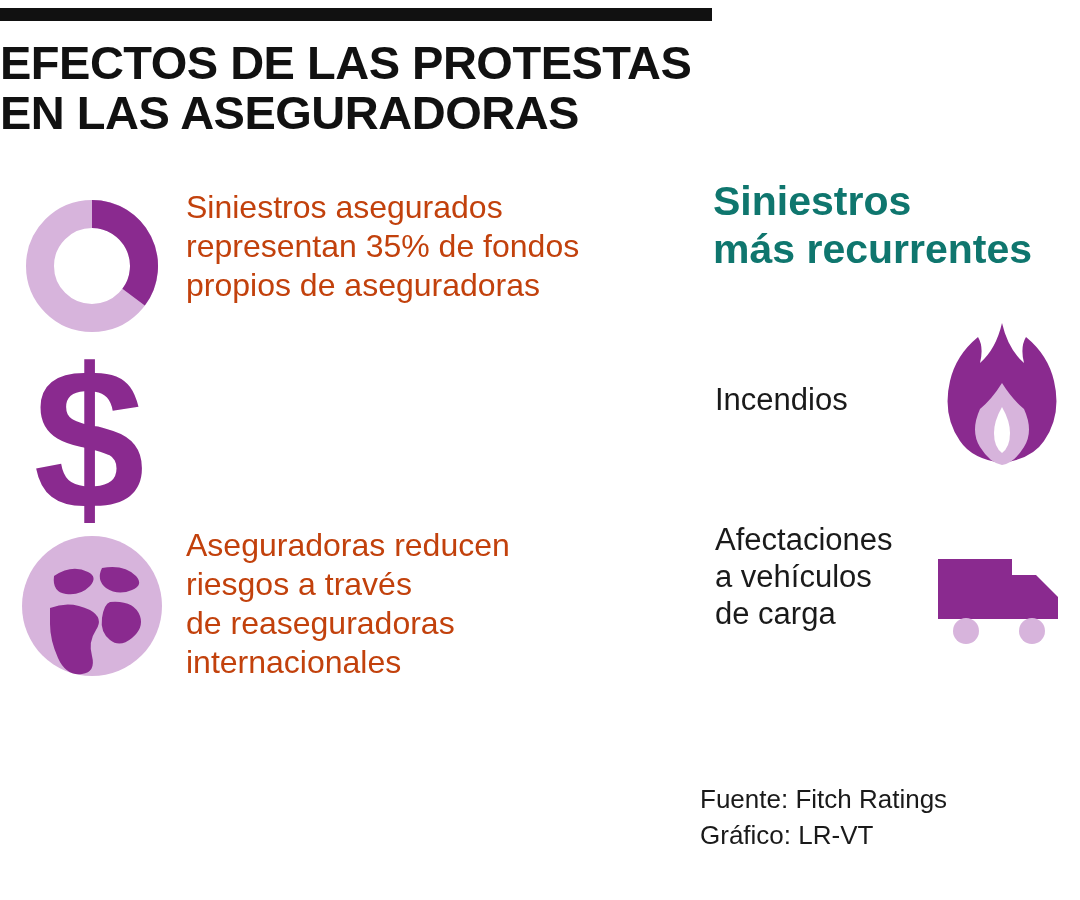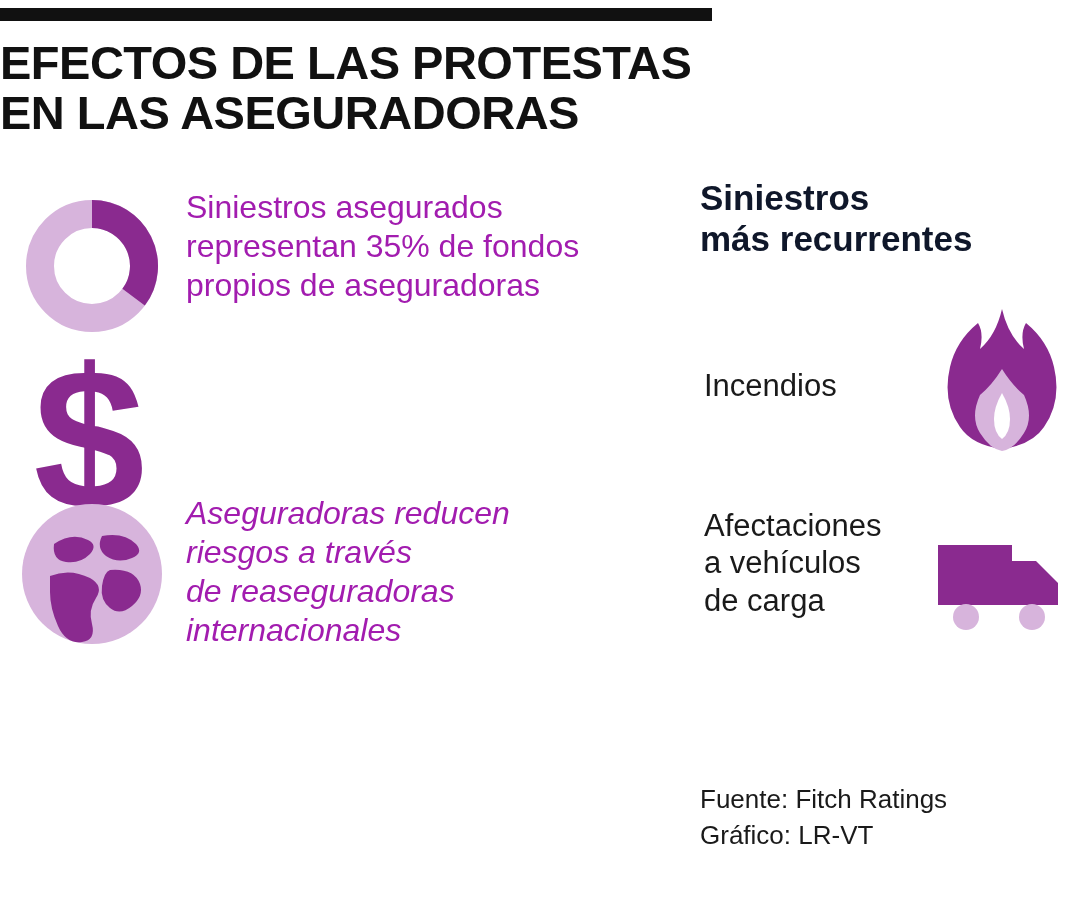--- a/index.html
+++ b/index.html
@@ -59,56 +59,57 @@
     position: absolute;
     left: 0;
     top: 0;
     width: 160px;
     height: 160px;
   }
   .bullet-text {
     margin-left: 172px;
     font-size: 32px;
     line-height: 1.22;
-    color: #a21caf;
+    color: #c2410c;
     white-space: pre-line;
     padding-top: 2px;
   }
 
   .b1 { top: 0; }
   .b2 { margin-top: 42px; }
-  .b3 { margin-top: 24px; font-style: italic; }
+  .b3 { margin-top: 56px; }
 
   
   .right-col {
     position: absolute;
     left: 700px;
     top: 178px;
     width: 368px;
   }
   .right-title {
-    font-size: 35px;
+    font-size: 41px;
     font-weight: bold;
     line-height: 1.16;
-    color: #0f172a;
-    white-space: pre-line;
+    color: #0f766e;
+    white-space: pre-line;
+    margin-left: 13px;
   }
   .risk-row {
     position: relative;
     display: block;
     margin-top: 34px;
     min-height: 120px;
   }
   .risk-label {
     font-size: 31px;
     line-height: 1.2;
     color: #1a1a1a;
     white-space: pre-line;
     position: absolute;
-    left: 4px;
+    left: 15px;
   }
   .risk-icon {
     position: absolute;
     right: 2px;
     top: 0;
   }
   .source {
     position: absolute;
     left: 700px;
     top: 782px;

